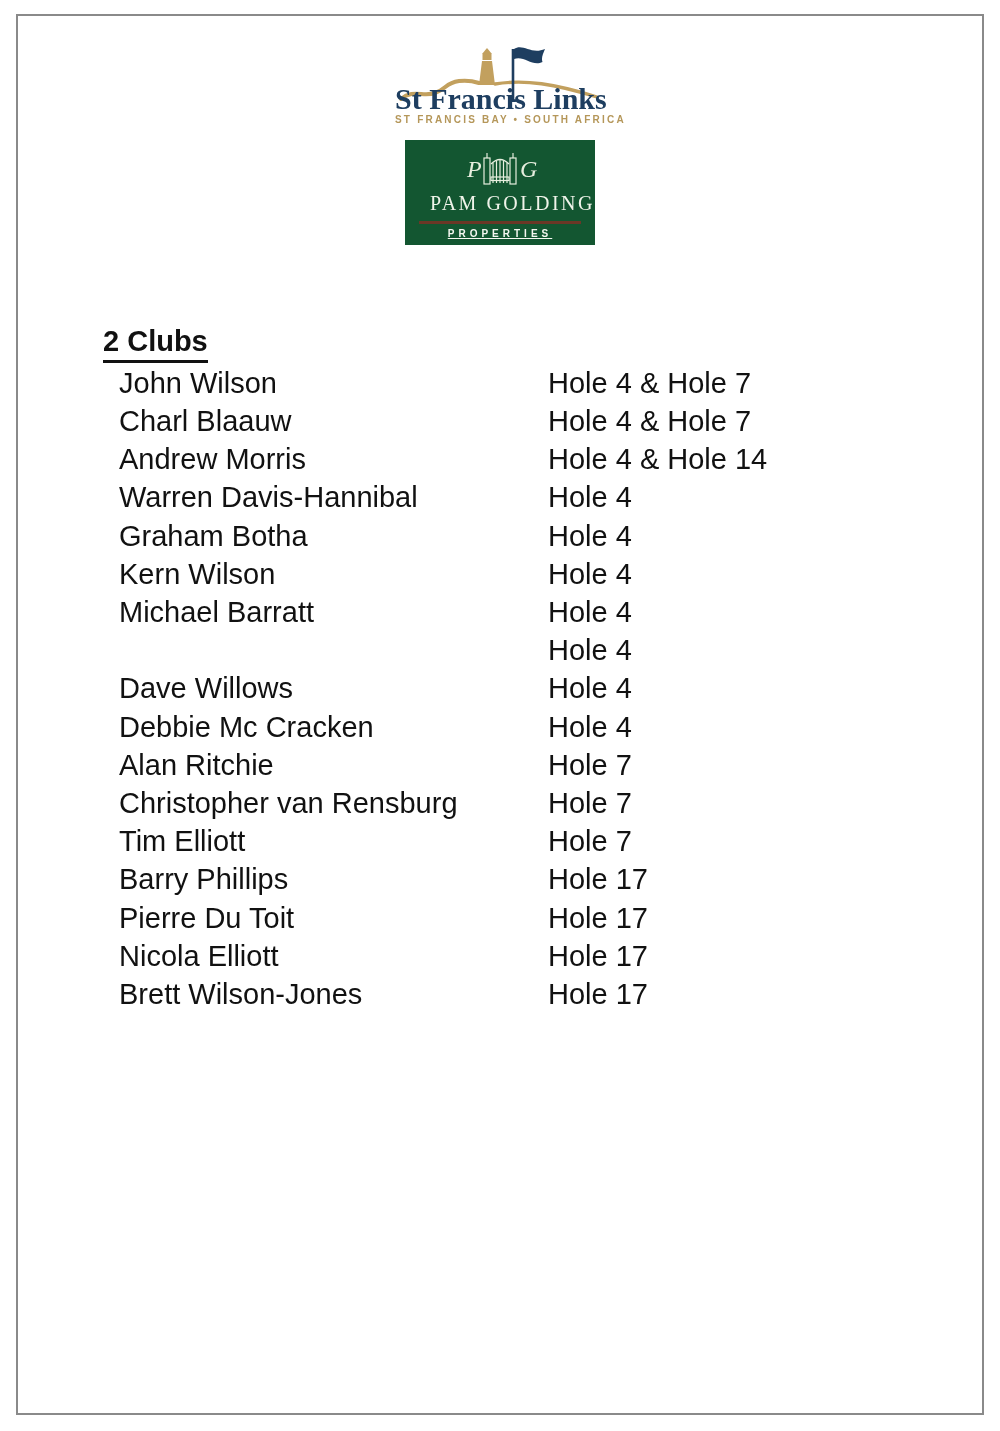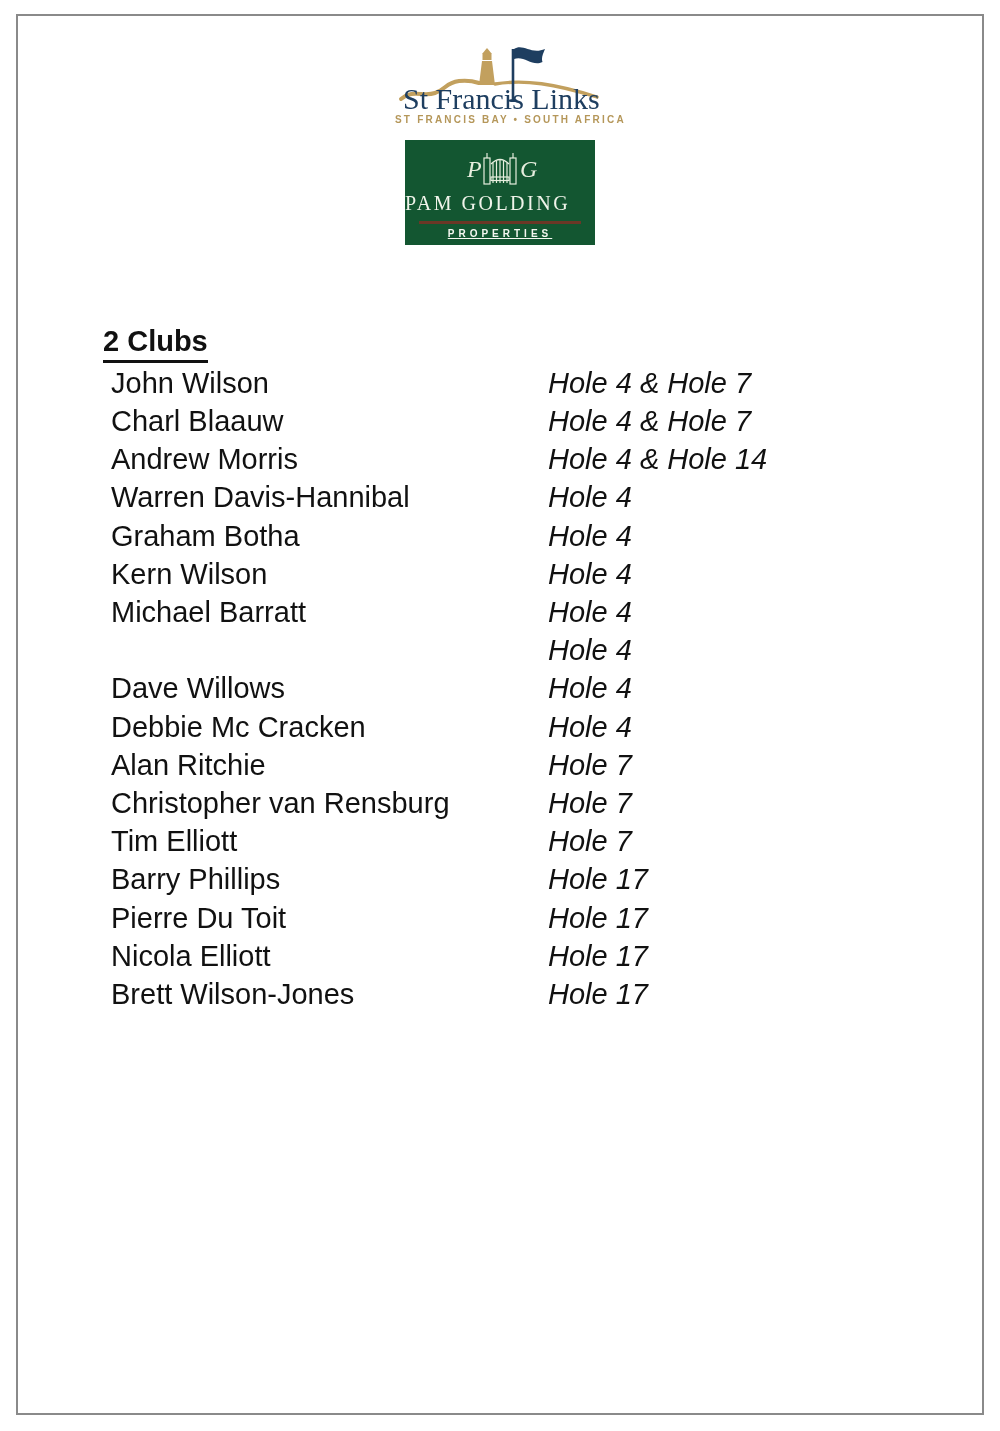--- a/index.html
+++ b/index.html
@@ -7,47 +7,47 @@
               font-family:"Liberation Sans", sans-serif; }
   .canvas { position:relative; width:1000px; height:1431px; background:#fff; overflow:hidden; }
 
   
   .page-frame { position:absolute; left:16px; top:14px; width:968px; height:1401px;
                 border:2px solid #8a8a8a; background:#fff; }
 
   
   .sfl-logo { position:absolute; left:395px; top:44px; width:210px; height:84px; }
   .sfl-art  { position:absolute; left:0; top:0; width:210px; height:62px; }
-  .sfl-title { position:absolute; left:8px; top:38px; width:210px; 
-               font-family:"Liberation Serif", serif; font-weight:400; font-size:30px;
+  .sfl-title { position:absolute; left:0; top:38px; width:210px; 
+               font-family:"Liberation Serif", serif; font-weight:700; font-size:30px;
                color:#1e3e60; white-space:nowrap; letter-spacing:0px; }
   .sfl-tagline { position:absolute; left:0; top:70px; width:210px; text-align:center;
                  font-size:10px; font-weight:700; letter-spacing:2.2px; color:#b5975a;
                  white-space:nowrap; }
 
   
   .pg-box { position:absolute; left:405px; top:140px; width:190px; height:105px;
             background:#135631; }
   .pg-emblem { position:absolute; left:50px; top:6px; width:90px; height:44px; }
-  .pg-name { position:absolute; left:0; top:52px; width:190px; text-align:left;
+  .pg-name { position:absolute; left:0; top:52px; width:190px; text-align:right;
              font-family:"Liberation Serif", serif; font-size:20px; letter-spacing:2.5px;
              color:#f0f4ea; white-space:nowrap; }
   .pg-rule { position:absolute; left:14px; top:81px; width:162px; height:3px; background:#6b3726; }
   .pg-sub  { position:absolute; left:0; top:88px; width:190px; text-align:center;
              font-size:10px; font-weight:700; letter-spacing:4px; color:#f4f7f0;
              white-space:nowrap;text-decoration:underline; }
 
   
   .content { position:absolute; left:103px; top:326px; width:760px; color:#111; }
   .heading { display:inline-block; font-size:29px; font-weight:700; line-height:1.1;
              border-bottom:3px solid #111; padding-bottom:2px; margin-bottom:1px; }
   .roster  { position:relative; }
   .row  { position:relative; height:38.2px; }
-  .name { position:absolute; left:8px;   top:0; font-size:29px; line-height:38.2px; white-space:nowrap; }
-  .hole { position:absolute; left:445px; top:0; font-size:29px; line-height:38.2px; white-space:nowrap;font-style:italic; }
+  .name { position:absolute; left:16px;   top:0; font-size:29px; line-height:38.2px; white-space:nowrap; }
+  .hole { position:absolute; left:445px; top:0; font-size:29px; line-height:38.2px; white-space:nowrap; }
 </style>
 </head>
 <body>
 
 <div class="canvas">
 
   <div class="page-frame"></div>
 
   <div class="sfl-logo">
     <svg class="sfl-art" viewBox="0 0 210 62">

